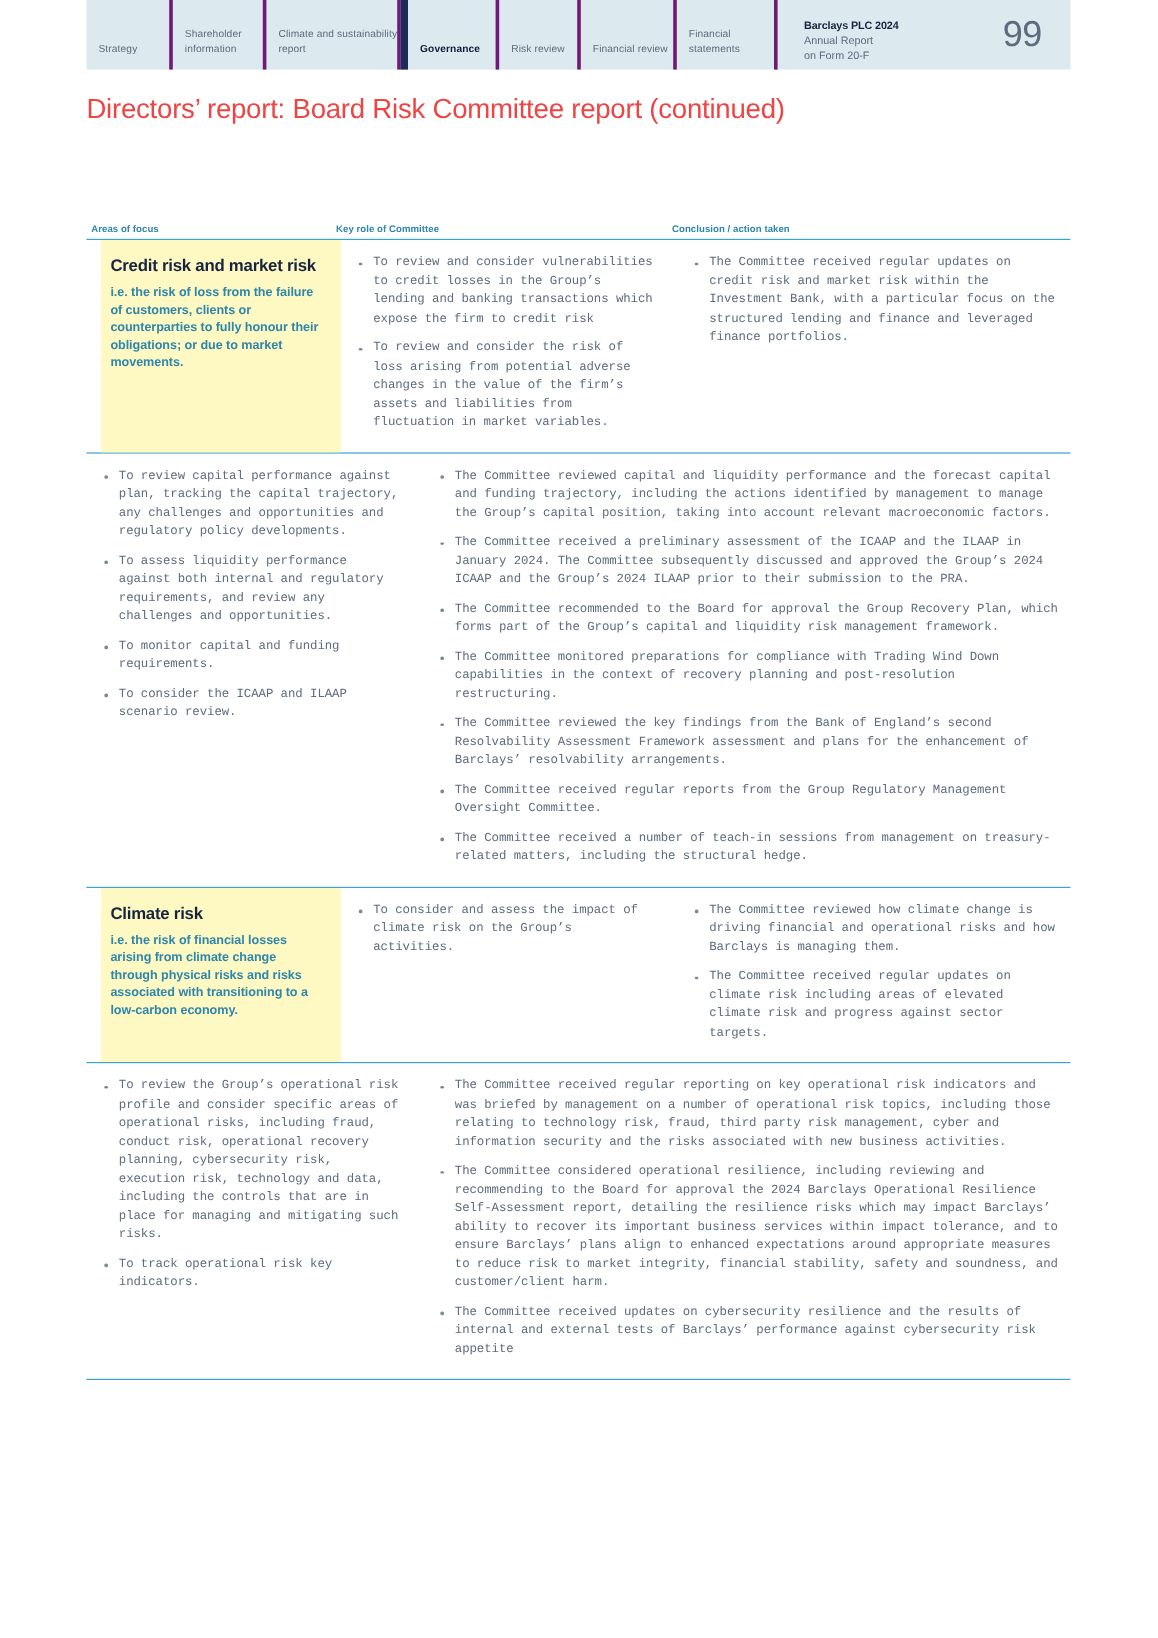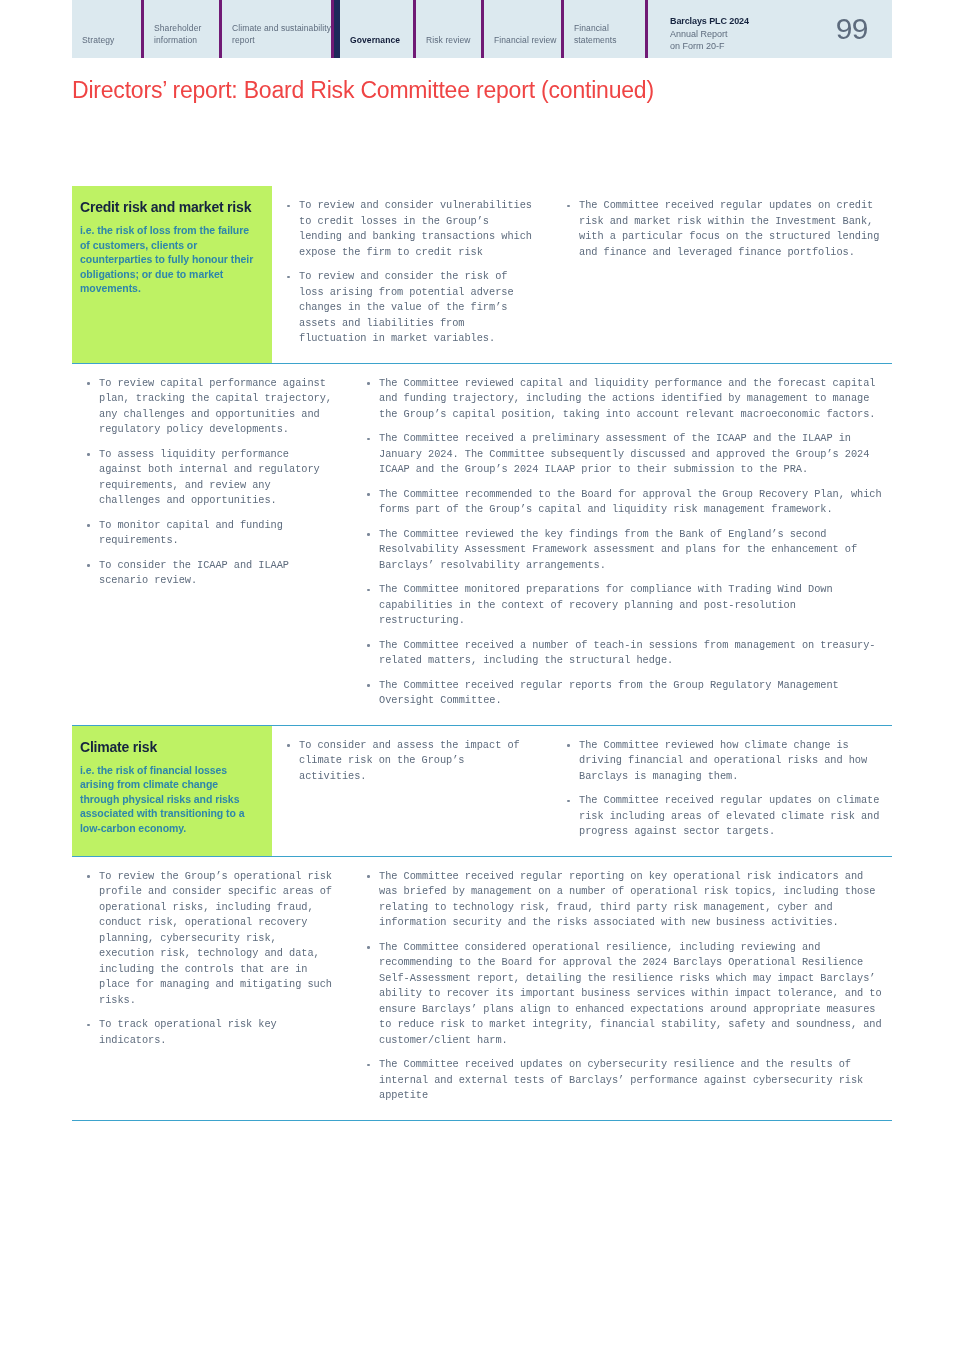--- a/index.html
+++ b/index.html
@@ -119,23 +119,24 @@
   .c2 { width: 280px; padding-left: 8px; box-sizing: border-box; }
   .c3 { flex: 1;      padding-left: 8px; box-sizing: border-box; }
 
   .row {
     display: flex;
     border-bottom: 1.2px solid #3da3cc;
     align-items: stretch;
   }
   .cell1 {
     width: 200px;
-    background: #bef264;
+    background: #fef9c3;
     box-sizing: border-box;
     padding: 12px 14px 16px 8px;
+    margin-left: 12px;
   }
   .cell2 {
     width: 280px;
     box-sizing: border-box;
     padding: 12px 14px 16px 10px;
   }
   .cell3 {
     flex: 1;
     box-sizing: border-box;
     padding: 12px 10px 16px 10px;
@@ -225,20 +226,25 @@
       <div>on Form 20-F</div>
     </div>
     <div class="page-num">99</div>
   </div>
 </div>
 
 <h1 class="page-title">Directors’ report: Board Risk Committee report (continued)</h1>
 
 <div class="table">
 
+  <div class="col-head-row">
+    <div class="col-head c1">Areas of focus</div>
+    <div class="col-head c2">Key role of Committee</div>
+    <div class="col-head c3">Conclusion / action taken</div>
+  </div>
 
   <div class="row">
     <div class="cell1">
       <div class="risk-title">Credit risk and market risk</div>
       <div class="risk-desc">i.e. the risk of loss from the failure of customers, clients or counterparties to fully honour their obligations; or due to market movements.</div>
     </div>
     <div class="cell2">
       <ul class="bullets">
         <li>To review and consider vulnerabilities to credit losses in the Group’s lending and banking transactions which expose the firm to credit risk</li>
         <li>To review and consider the risk of loss arising from potential adverse changes in the value of the firm’s assets and liabilities from fluctuation in market variables.</li>
@@ -258,24 +264,24 @@
         <li>To assess liquidity performance against both internal and regulatory requirements, and review any challenges and opportunities.</li>
         <li>To monitor capital and funding requirements.</li>
         <li>To consider the ICAAP and ILAAP scenario review.</li>
       </ul>
     </div>
     <div class="cell3">
       <ul class="bullets">
         <li>The Committee reviewed capital and liquidity performance and the forecast capital and funding trajectory, including the actions identified by management to manage the Group’s capital position, taking into account relevant macroeconomic factors.</li>
         <li>The Committee received a preliminary assessment of the ICAAP and the ILAAP in January 2024. The Committee subsequently discussed and approved the Group’s 2024 ICAAP and the Group’s 2024 ILAAP prior to their submission to the PRA.</li>
         <li>The Committee recommended to the Board for approval the Group Recovery Plan, which forms part of the Group’s capital and liquidity risk management framework.</li>
+        <li>The Committee monitored preparations for compliance with Trading Wind Down capabilities in the context of recovery planning and post-resolution restructuring.</li>
         <li>The Committee reviewed the key findings from the Bank of England’s second Resolvability Assessment Framework assessment and plans for the enhancement of Barclays’ resolvability arrangements.</li>
-        <li>The Committee monitored preparations for compliance with Trading Wind Down capabilities in the context of recovery planning and post-resolution restructuring.</li>
+        <li>The Committee received regular reports from the Group Regulatory Management Oversight Committee.</li>
         <li>The Committee received a number of teach-in sessions from management on treasury-related matters, including the structural hedge.</li>
-        <li>The Committee received regular reports from the Group Regulatory Management Oversight Committee.</li>
       </ul>
     </div>
   </div>
 
   <div class="row">
     <div class="cell1">
       <div class="risk-title">Climate risk</div>
       <div class="risk-desc">i.e. the risk of financial losses arising from climate change through physical risks and risks associated with transitioning to a low-carbon economy.</div>
     </div>
     <div class="cell2">

